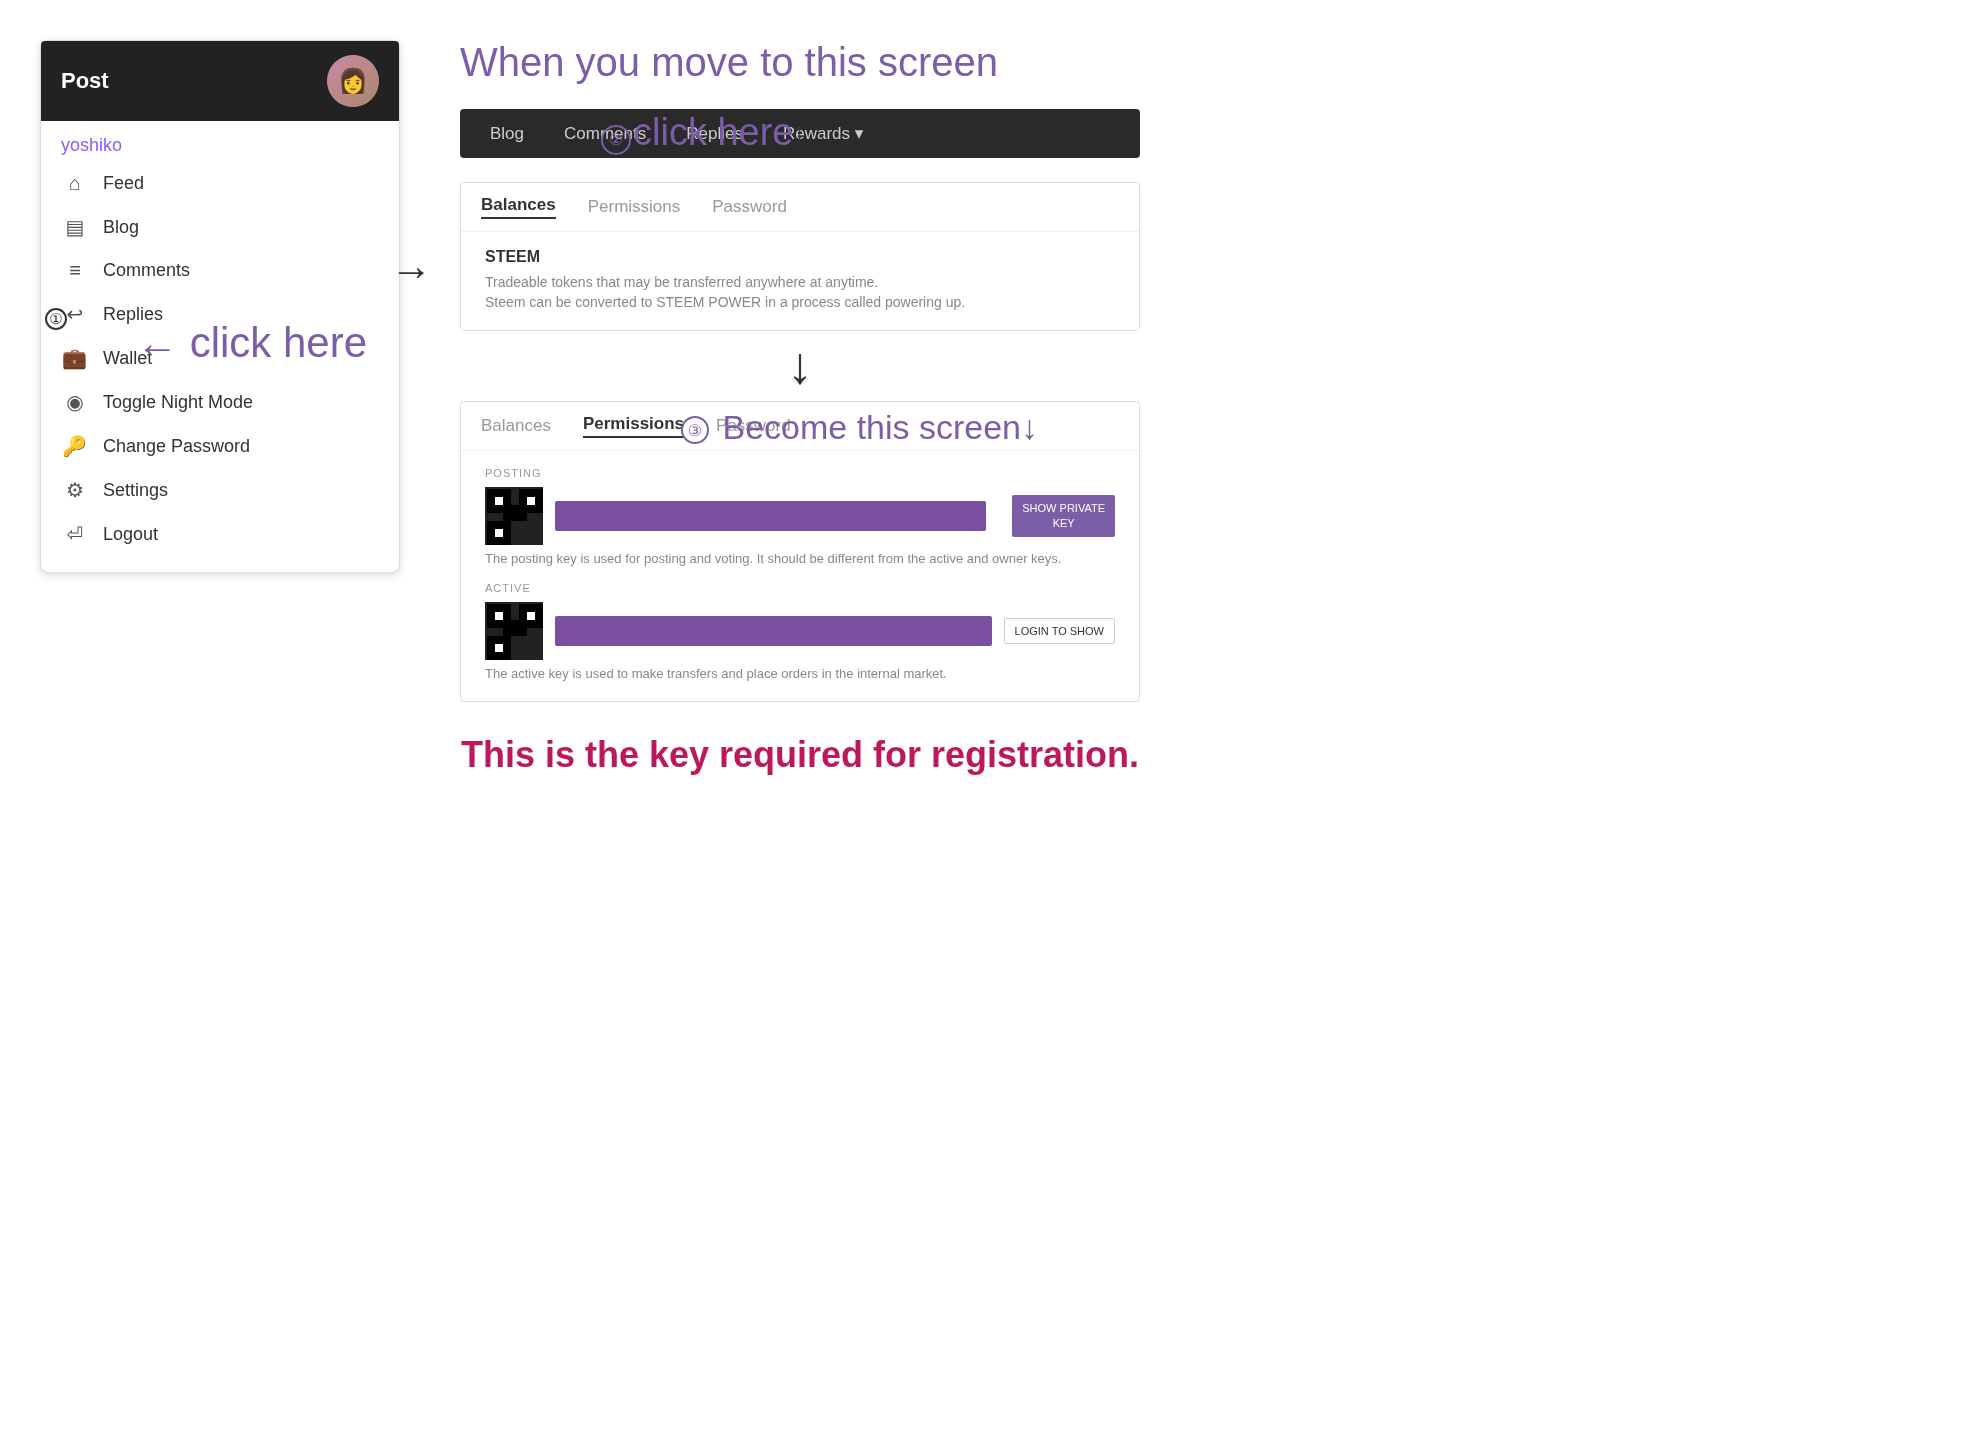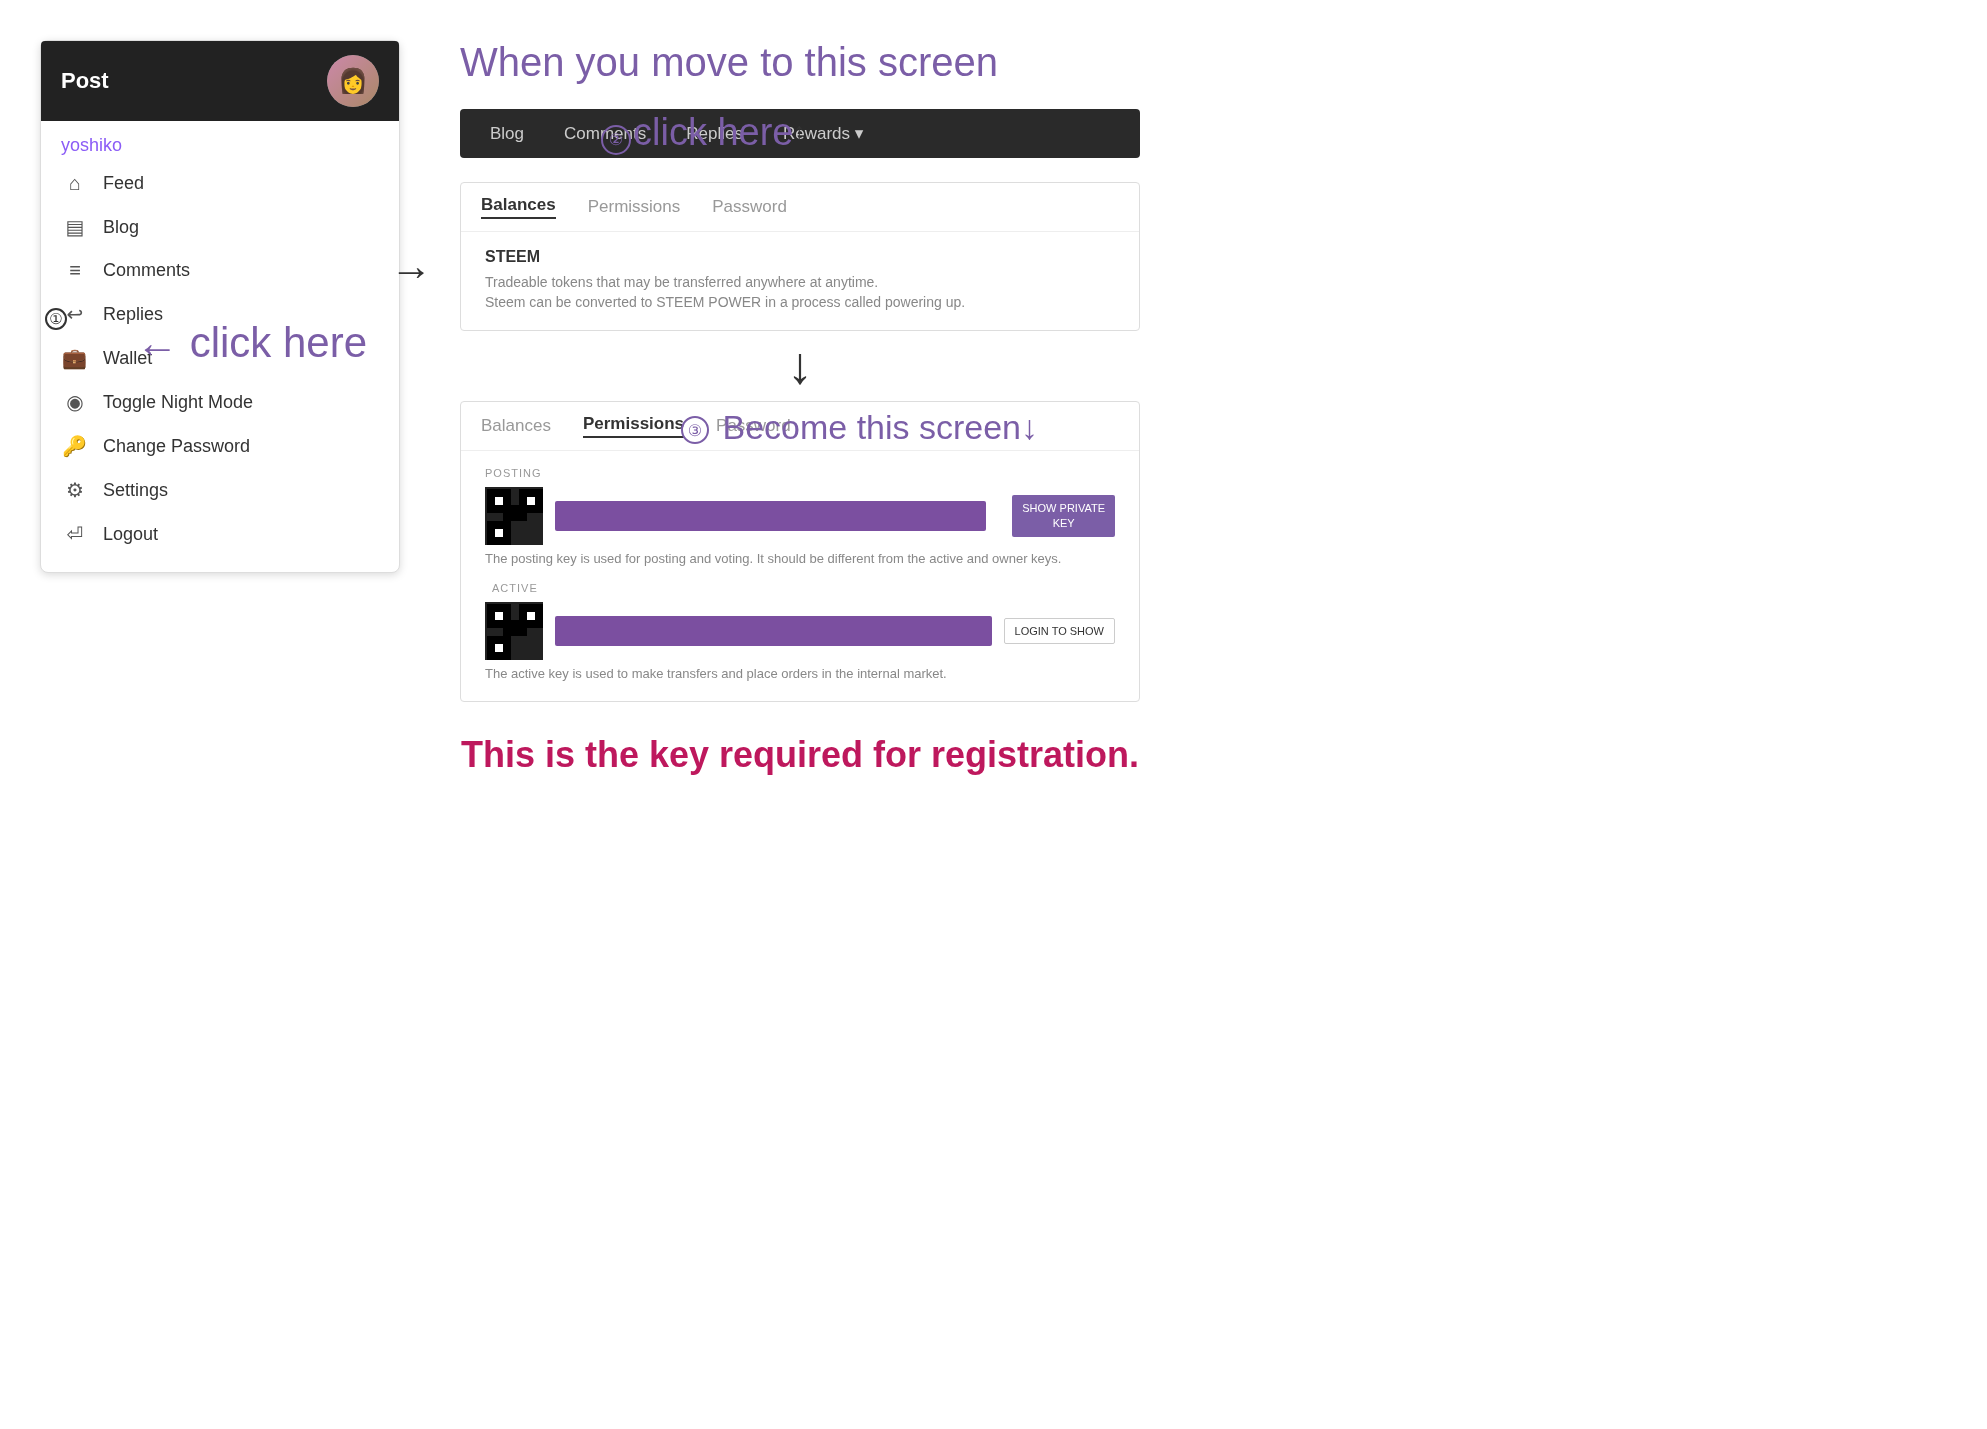--- a/index.html
+++ b/index.html
@@ -224,21 +224,21 @@
 KEY</button>
       </div>
 
       <div style="display:flex; align-items:flex-start; gap:10px; margin-bottom:16px;">
         <div style="font-size:13px; color:#888;">
           <span>The posting key is used for posting and voting. It should be different from the active and owner keys.</span>
         </div>
       </div>
 
 
-      <div style="font-size:11px; letter-spacing:1px; color:#999; text-transform:uppercase; margin-bottom:8px;margin-left:7px;">ACTIVE</div>
+      <div style="font-size:11px; letter-spacing:1px; color:#999; text-transform:uppercase; margin-bottom:8px;">ACTIVE</div>
       <div style="display:flex; align-items:center; gap:12px; margin-bottom:6px;">
         <div style="width:58px; height:58px; background:#222; flex-shrink:0; display:grid; grid-template-columns:repeat(7,8px); grid-template-rows:repeat(7,8px); padding:2px;">
           <div style="background:#000; grid-column:1/4; grid-row:1/4;"></div>
           <div style="background:#000; grid-column:5/8; grid-row:1/4;"></div>
           <div style="background:#000; grid-column:1/4; grid-row:5/8;"></div>
           <div style="background:#000; grid-column:3/6; grid-row:3/5;"></div>
           <div style="background:#fff; grid-column:2/3; grid-row:2/3;"></div>
           <div style="background:#fff; grid-column:6/7; grid-row:2/3;"></div>
           <div style="background:#fff; grid-column:2/3; grid-row:6/7;"></div>
         </div>

